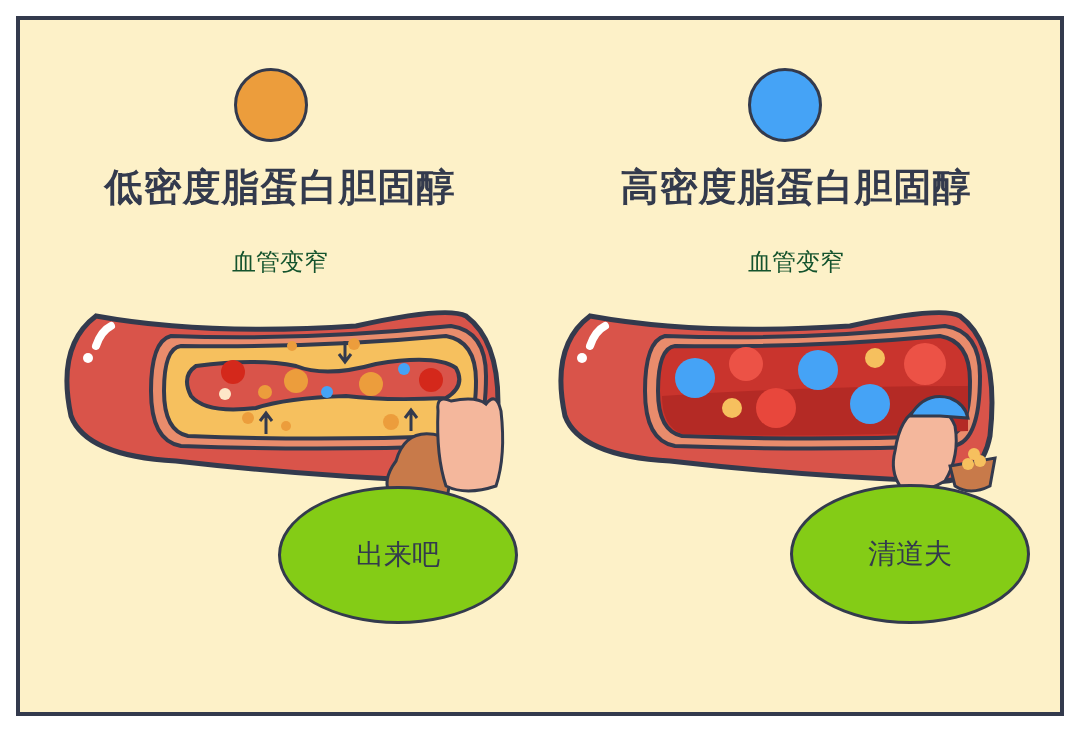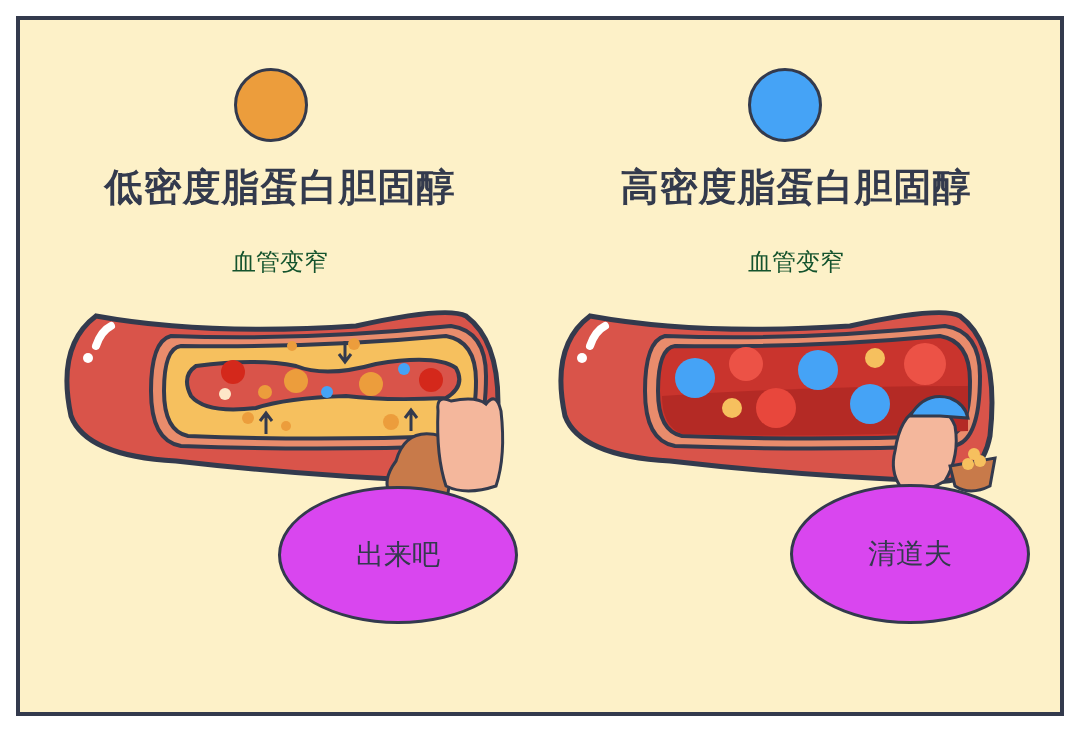--- a/index.html
+++ b/index.html
@@ -5,21 +5,21 @@
   html,body{margin:0;padding:0;background:#ffffff;}
   body{width:1080px;height:730px;position:relative;overflow:hidden;font-family:"DejaVu Sans",sans-serif;}
   .frame{position:absolute;left:16px;top:16px;width:1040px;height:692px;background:#fdf1c8;border:4px solid #333a4d;}
   .panel{position:absolute;top:0;width:520px;height:692px;}
   .panel.left{left:0;}
   .panel.right{left:516px;}
   .dot{position:absolute;width:74px;height:74px;border-radius:50%;border:3px solid #333a4d;box-sizing:border-box;}
   .title{position:absolute;width:520px;text-align:center;font-weight:bold;font-size:38px;color:#333a4d;letter-spacing:1px;}
   .subtitle{position:absolute;width:520px;text-align:center;font-size:24px;color:#14532d;}
   .vessel{position:absolute;}
-  .bubble{position:absolute;background:#d946ef;border:3px solid #333a4d;border-radius:50%;box-sizing:border-box;display:flex;flex-direction:column;align-items:center;justify-content:center;}
+  .bubble{position:absolute;background:#84cc16;border:3px solid #333a4d;border-radius:50%;box-sizing:border-box;display:flex;flex-direction:column;align-items:center;justify-content:center;}
   .bubble span{display:block;font-size:28px;color:#333a4d;line-height:36px;}
 </style>
 </head>
 <body>
 
 <div class="frame">
 
   <div class="panel left">
     <div class="dot" style="left:214px;top:48px;background:#ec9d3c;"></div>
     <div class="title" style="top:142px;">低密度脂蛋白胆固醇</div>

